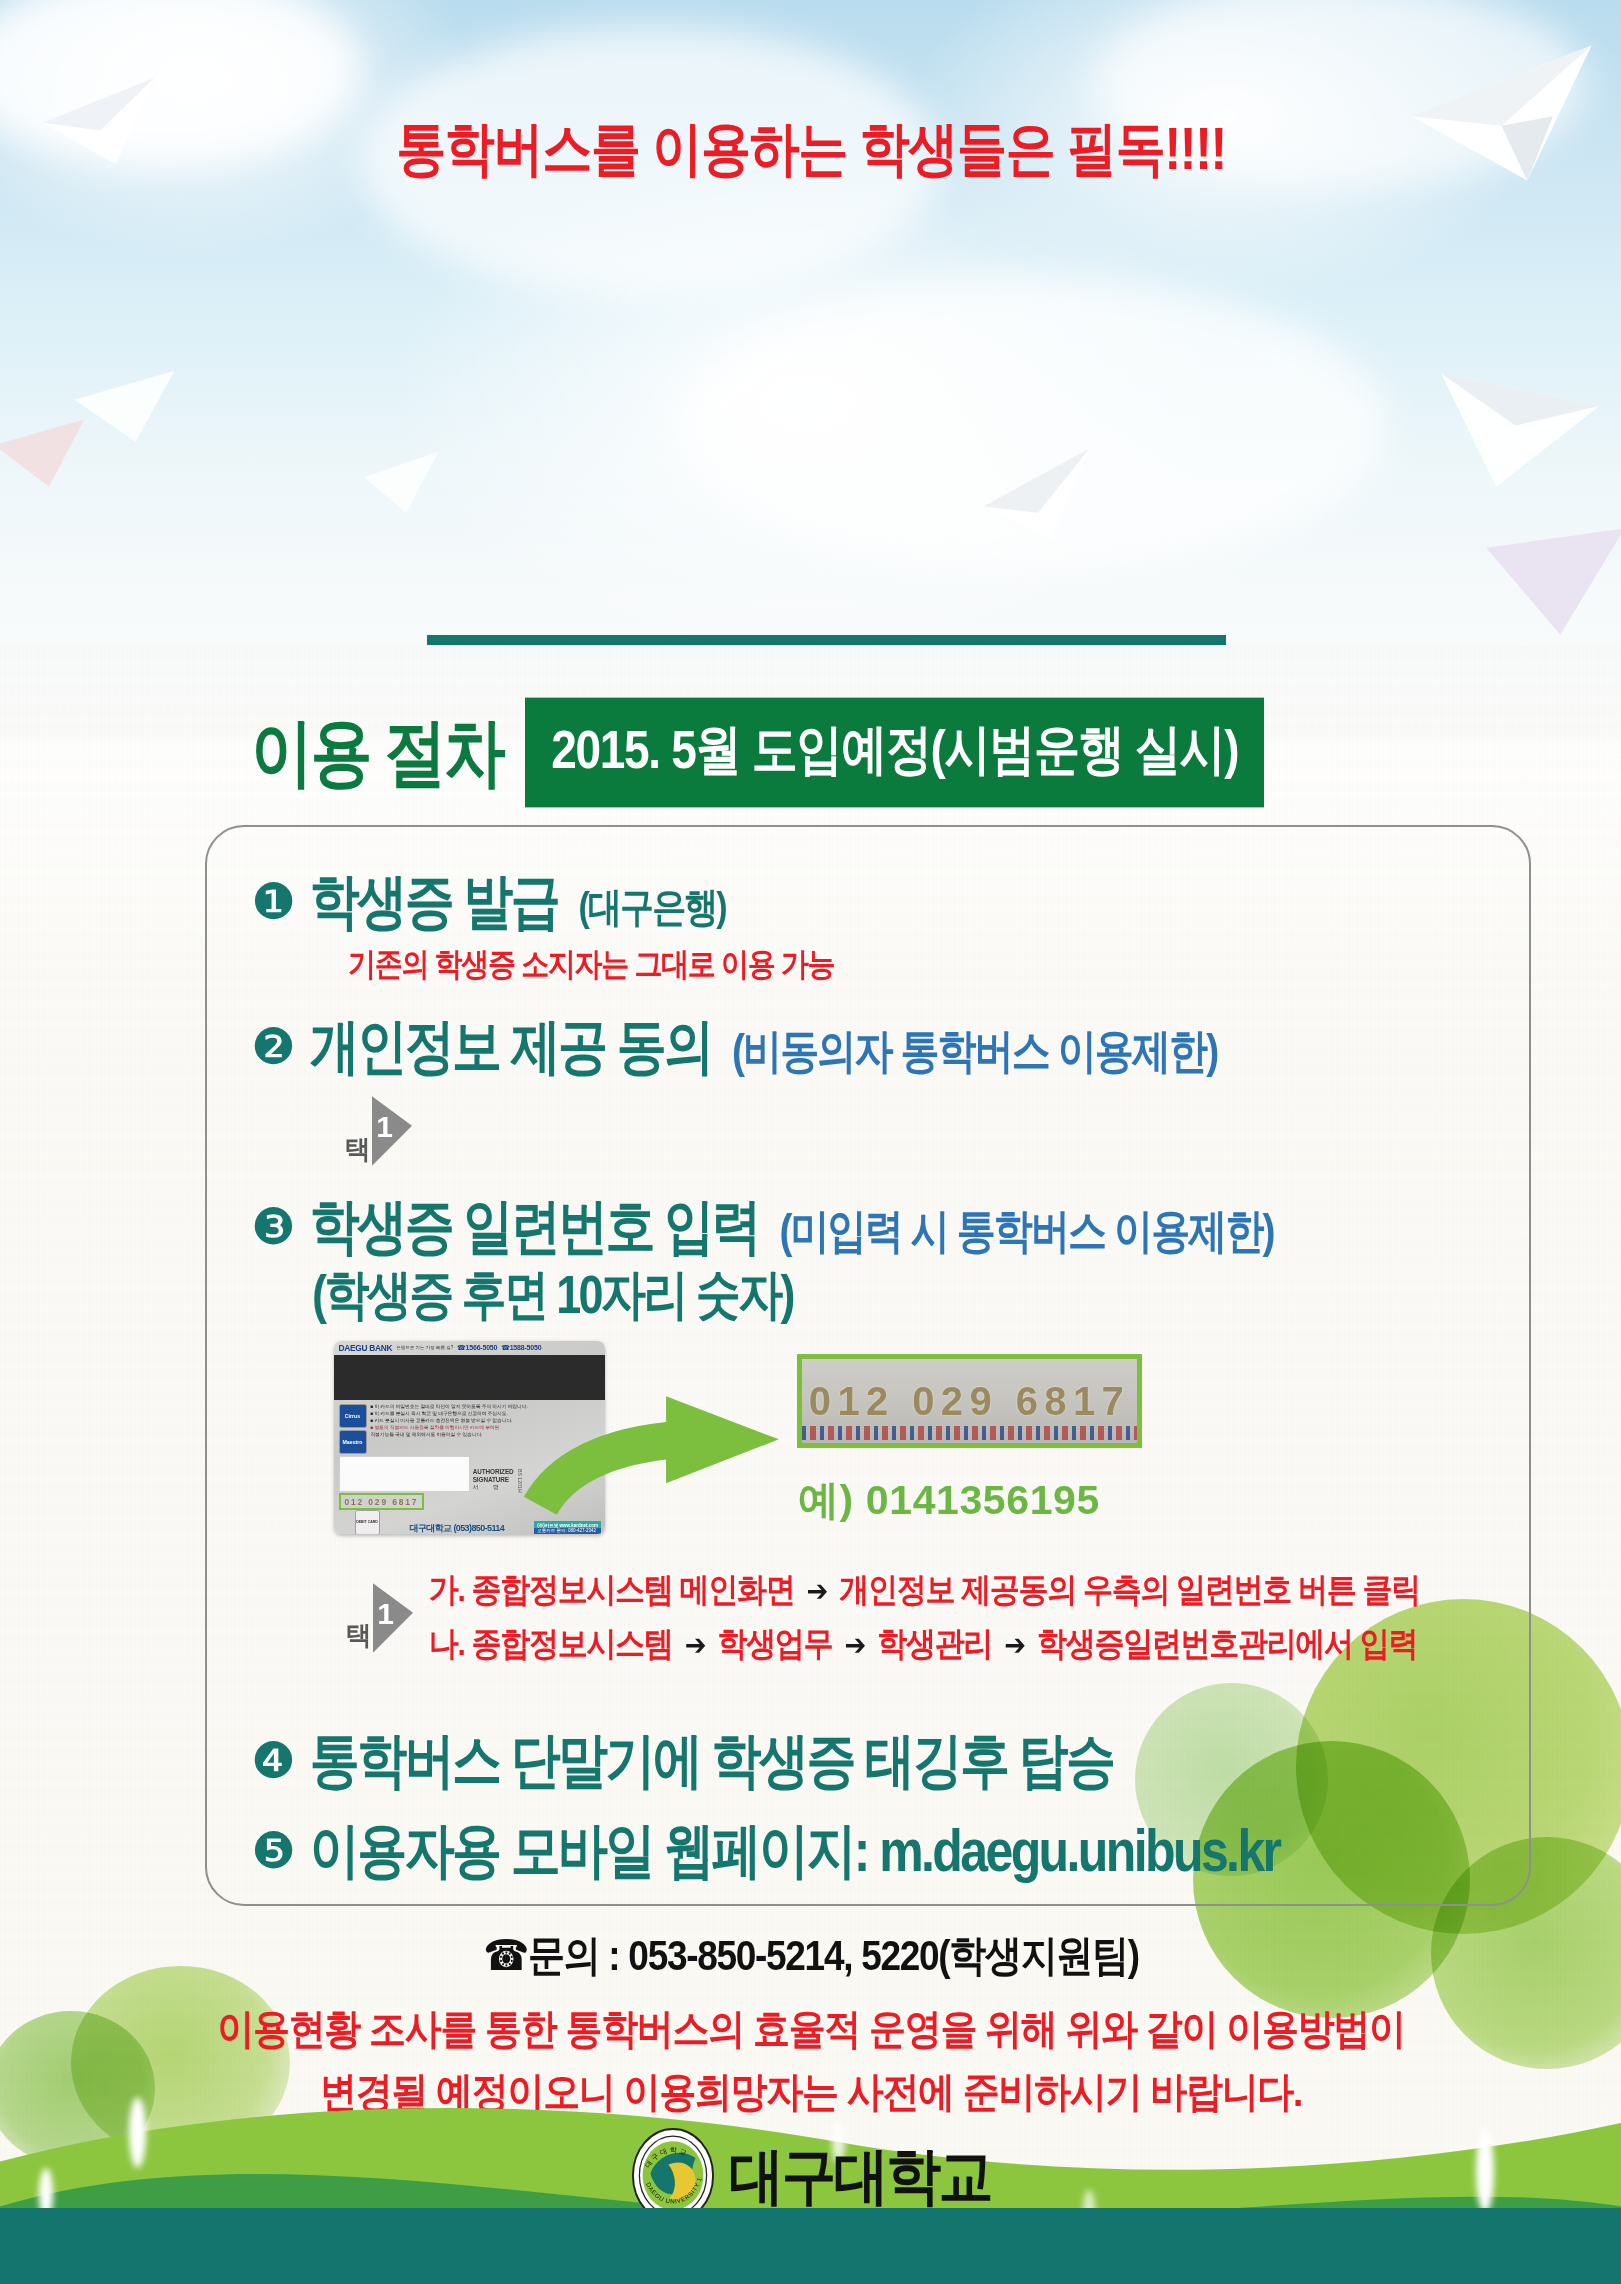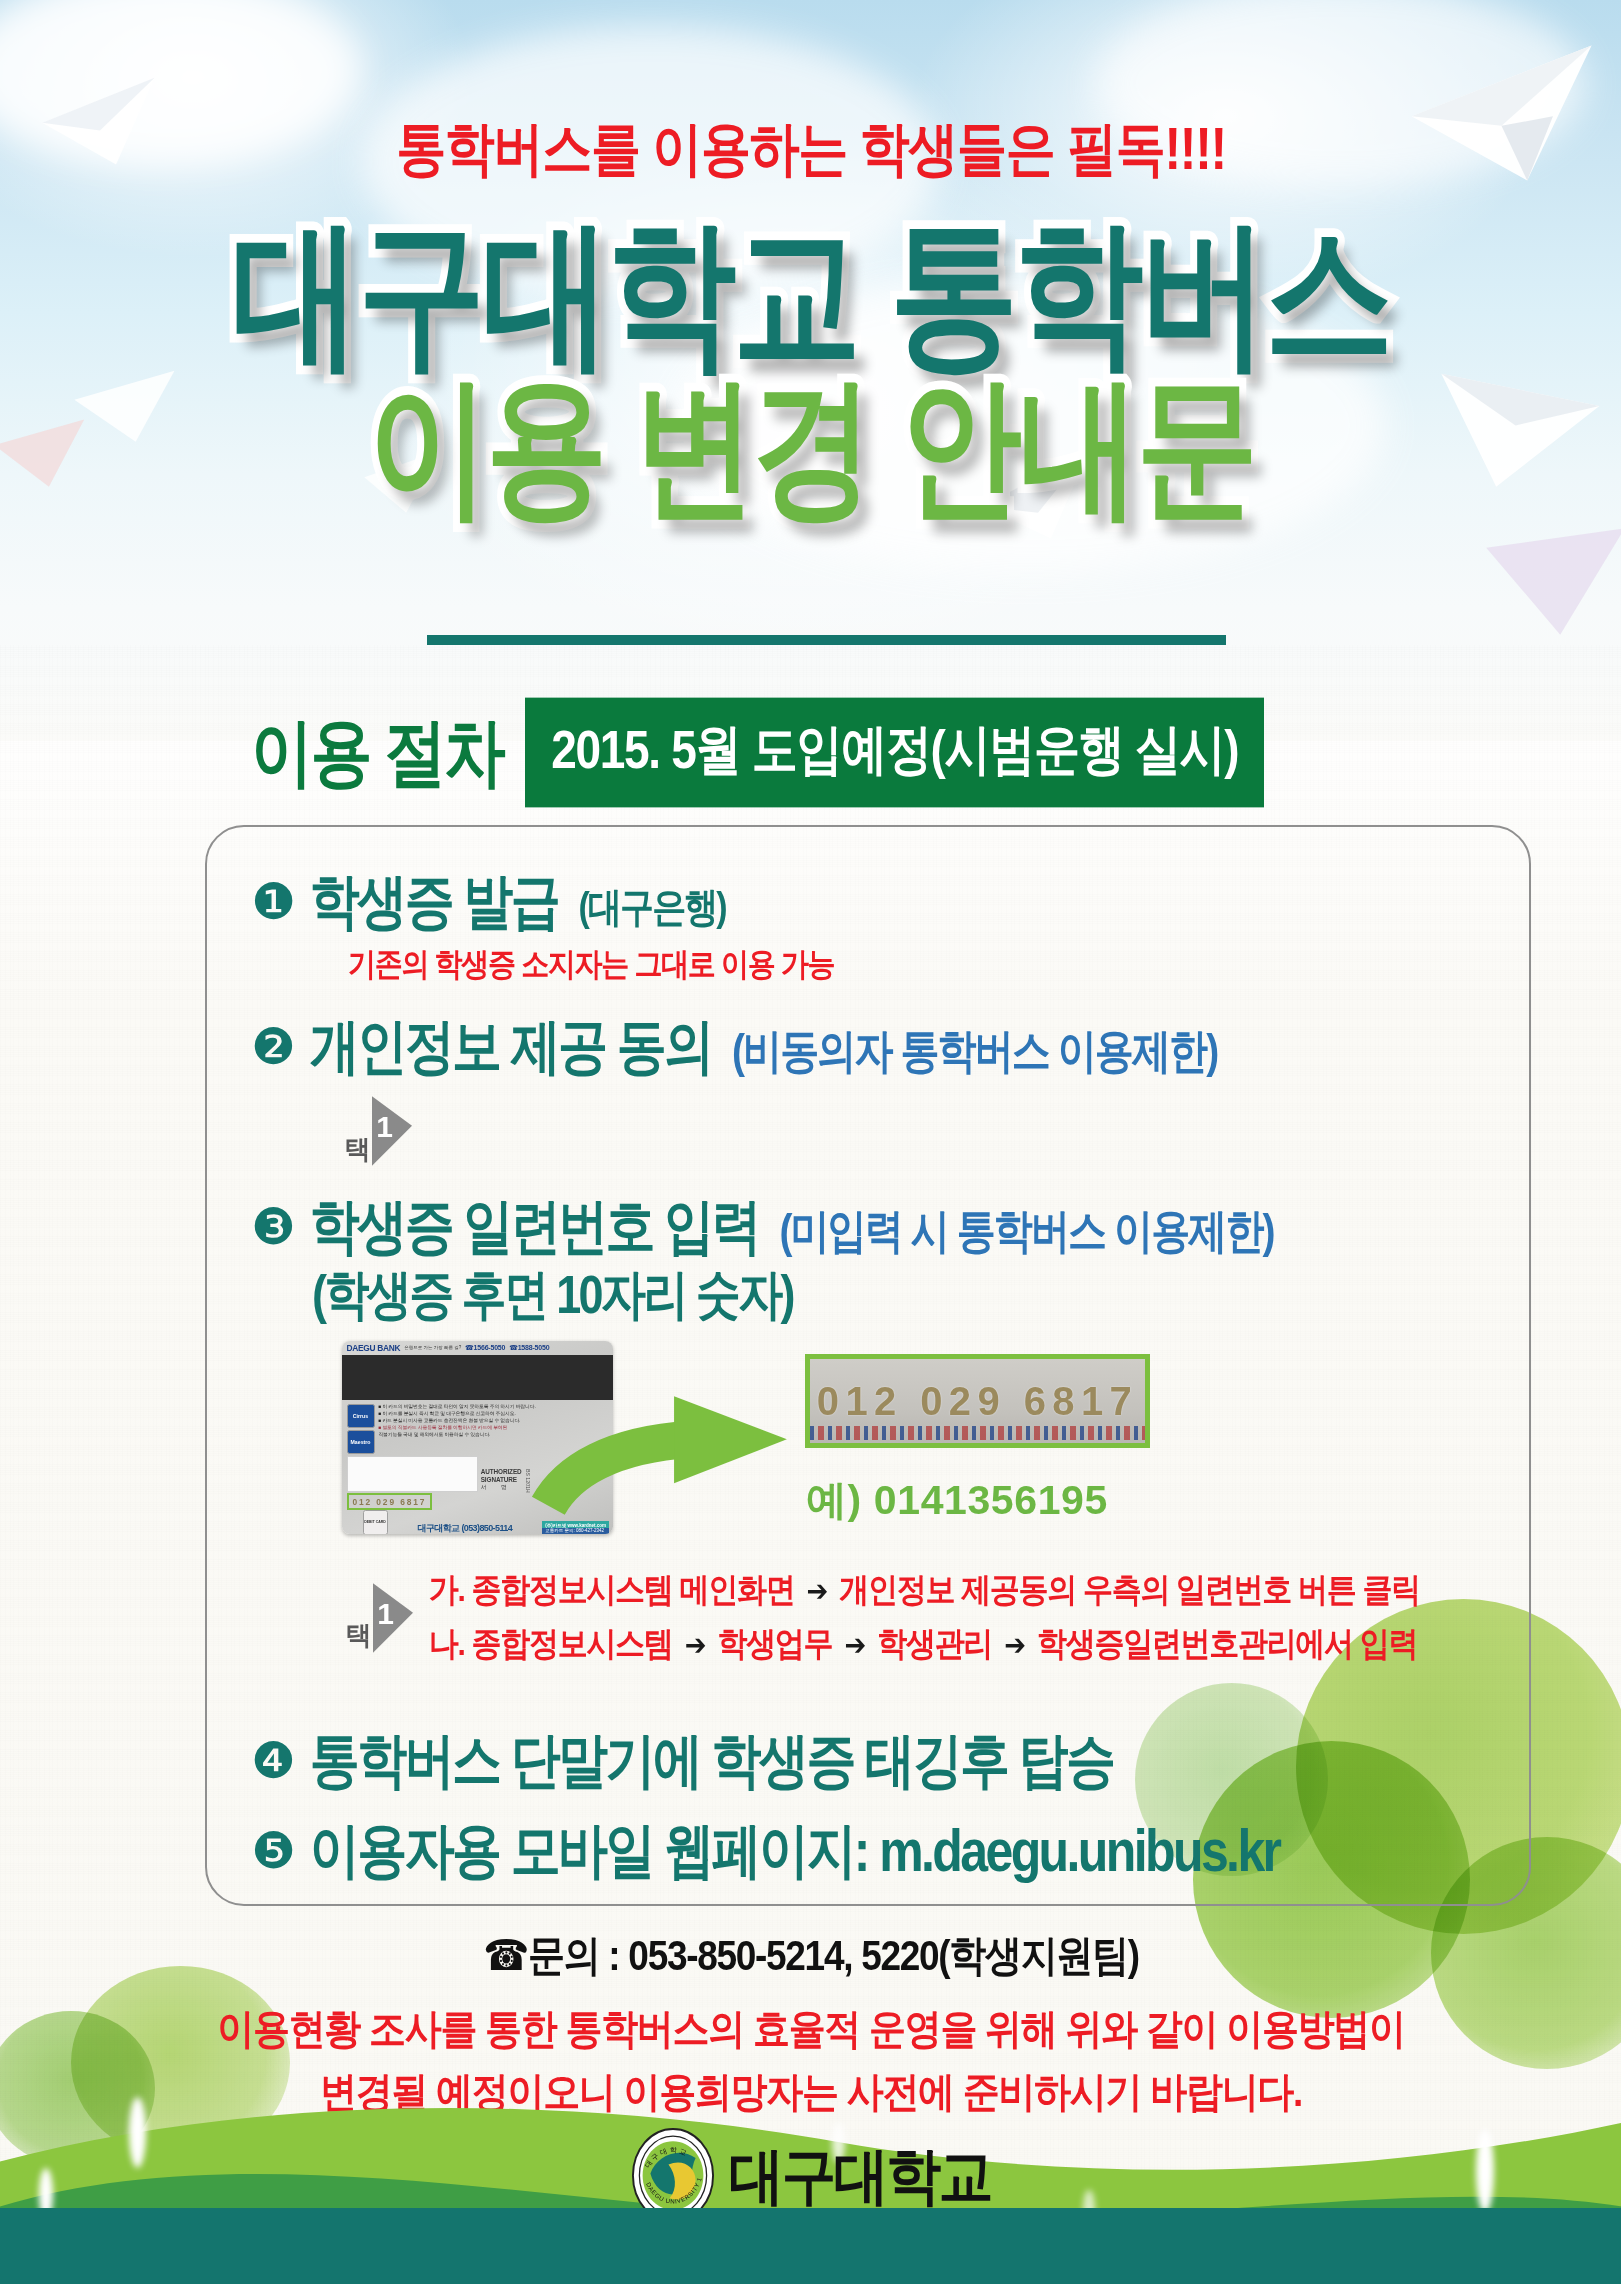--- a/index.html
+++ b/index.html
@@ -81,21 +81,21 @@
   .pick{display:flex;align-items:center;}
   .pick-t{font-size:26px;font-weight:bold;color:#595959;writing-mode:vertical-rl;letter-spacing:-1.3px;line-height:1;}
   .pick-tri{position:relative;width:40px;height:70px;margin-left:1.3px;}
   .pick-tri svg{position:absolute;inset:0;}
   .pick-one{position:absolute;left:3.9px;top:14px;color:#fff;font-size:30px;font-weight:bold;}
   .sublist{display:flex;flex-direction:column;gap:13px;}
   .subitem{font-size:30px;font-weight:bold;color:#ed1c24;letter-spacing:-1.3px;transform:scaleY(1.12);white-space:nowrap;}
   .arw{font-size:26px;padding:0 5.2px;color:#1a1a1a;font-weight:bold;}
 
   
-  .figure{position:absolute;left:342px;top:1341px;width:1006px;height:213px;}
+  .figure{position:absolute;left:334px;top:1341px;width:1006px;height:213px;}
   .card{position:absolute;left:0;top:0;width:271px;height:193px;border-radius:7.7px;overflow:hidden;
     background:linear-gradient(160deg,#d8d8d6 0%, #c9c9c7 40%, #d4d4d2 70%, #bfbfbd 100%);
     box-shadow:0 1.3px 3.9px rgba(0,0,0,.25);}
   .card-top{display:flex;align-items:center;gap:3.9px;padding:1.9px 3.9px 1.3px 4.5px;}
   .cb-logo{font-size:8.4px;font-weight:bold;color:#1b3f86;letter-spacing:-0.3px;}
   .cb-slogan{font-size:4.5px;color:#333;}
   .cb-tel{font-size:7px;color:#1b3f86;font-weight:bold;letter-spacing:-0.2px;}
   .mag{height:45px;background:#2b2b2b;margin-top:0.6px;}
   .card-mid{display:flex;gap:3.9px;padding:4.5px 3.9px 0 4.5px;}
   .netlogos{display:flex;flex-direction:column;gap:1.3px;}
@@ -204,24 +204,20 @@
   </div>
 
   <div class="wc" style="left:1296px;top:1599px;width:335px;height:335px;background:radial-gradient(circle at 40% 40%, #a9d25f 0%, #b7d96d 55%, #c9e387 80%, rgba(201,227,135,0) 100%);opacity:.92;"></div>
   <div class="wc" style="left:1193px;top:1741px;width:277px;height:277px;background:radial-gradient(circle at 45% 45%, #8cc63f 0%, #9ecf55 60%, #bfe08d 82%, rgba(191,224,141,0) 100%);opacity:.85;"></div>
   <div class="wc" style="left:1135px;top:1683px;width:193px;height:193px;background:radial-gradient(circle at 45% 45%, #a9d68a 0%, #bfe0a2 60%, rgba(191,224,162,0) 100%);opacity:.7;"></div>
   <div class="wc" style="left:1431px;top:1837px;width:232px;height:232px;background:radial-gradient(circle at 45% 45%, #8fc73f 0%, #a8d45f 60%, rgba(168,212,95,0) 100%);opacity:.75;"></div>
   <div class="wc" style="left:71px;top:1966px;width:219px;height:193px;background:radial-gradient(circle at 45% 45%, #a7d257 0%, #bcdd7e 60%, rgba(188,221,126,0) 100%);opacity:.8;"></div>
   <div class="wc" style="left:-13px;top:2011px;width:168px;height:155px;background:radial-gradient(circle at 50% 45%, #7fbf3c 0%, #9bcd63 60%, rgba(155,205,99,0) 100%);opacity:.7;"></div>
 
   <div class="kicker">통학버스를 이용하는 학생들은 필독!!!!</div>
-  <div class="title-wrap">
-    <span class="title1">대구대학교 통학버스</span>
-    <span class="title2">이용 변경 안내문</span>
-  </div>
   <div class="divider"></div>
 
   <div class="sect">
     <div class="sect-label">이용 절차</div>
     <div class="sect-badge">2015. 5월 도입예정(시범운행 실시)</div>
   </div>
 
   <div class="box"></div>
 
   <div class="steps">

